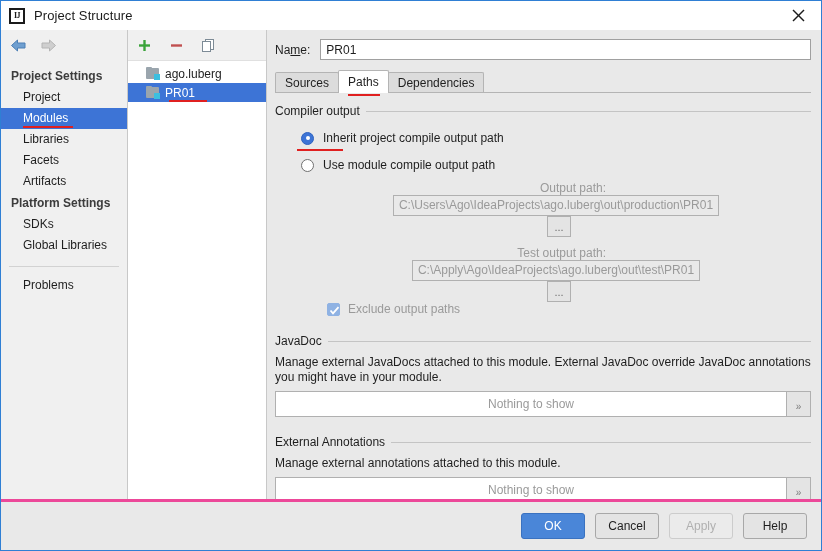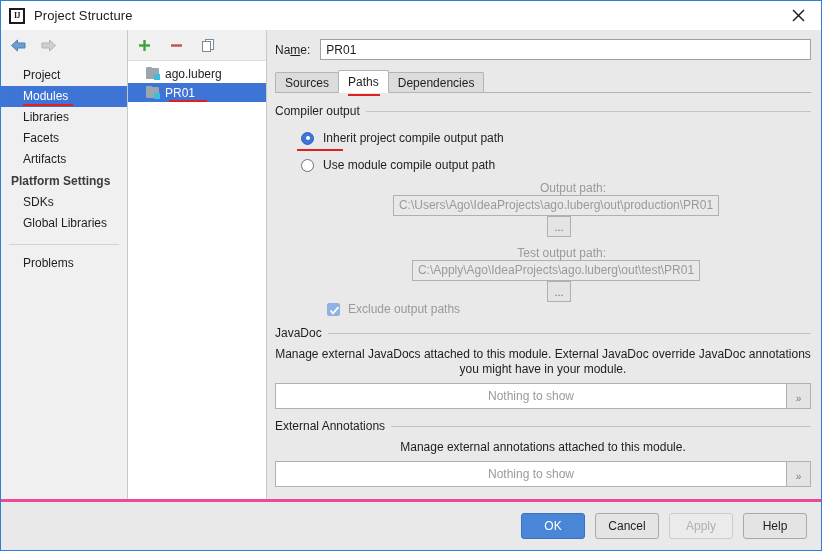--- a/index.html
+++ b/index.html
@@ -430,21 +430,21 @@
     border: 1px solid #8fb2e3;
     box-sizing: border-box;
     margin-right: 8px;
     flex: none;
     position: relative;
     border-radius: 2px;
   }
   .checkbox svg { position: absolute; left: 1px; top: 1px; }
   .check-label { font-size: 12px; color: #9a9a9a; }
 
-  .section { margin-top: 10px; text-align: center; }
+  .section { margin-top: 18px; }
   .desc {
     font-size: 12px;
     color: #1e1e1e;
     line-height: 15px;
     margin-top: 7px;
     margin-bottom: 6px;
   }
   .listbox-row { display: flex; align-items: stretch; }
   .listbox {
     flex: 1 1 auto;
@@ -542,20 +542,21 @@
             <path d="M7.5 1 L1.5 6.5 L7.5 12 L7.5 9 L15 9 L15 4 L7.5 4 Z" fill="#6f9fd0" stroke="#4c7fb5" stroke-width="1"></path>
           </svg>
         </div>
         <div class="arrow-btn">
           <svg width="17" height="13" viewBox="0 0 17 13">
             <path d="M9.5 1 L15.5 6.5 L9.5 12 L9.5 9 L2 9 L2 4 L9.5 4 Z" fill="#cfcfcf" stroke="#b4b4b4" stroke-width="1"></path>
           </svg>
         </div>
       </div>
       <div class="nav-list">
+        <div class="nav-group-title">Project Settings</div>
         <div class="nav-item">Project</div>
         <div class="nav-item selected">
           <span>Modules</span>
           <span class="underline-red"></span>
         </div>
         <div class="nav-item">Libraries</div>
         <div class="nav-item">Facets</div>
         <div class="nav-item">Artifacts</div>
 
         <div class="nav-group-title">Platform Settings</div>

